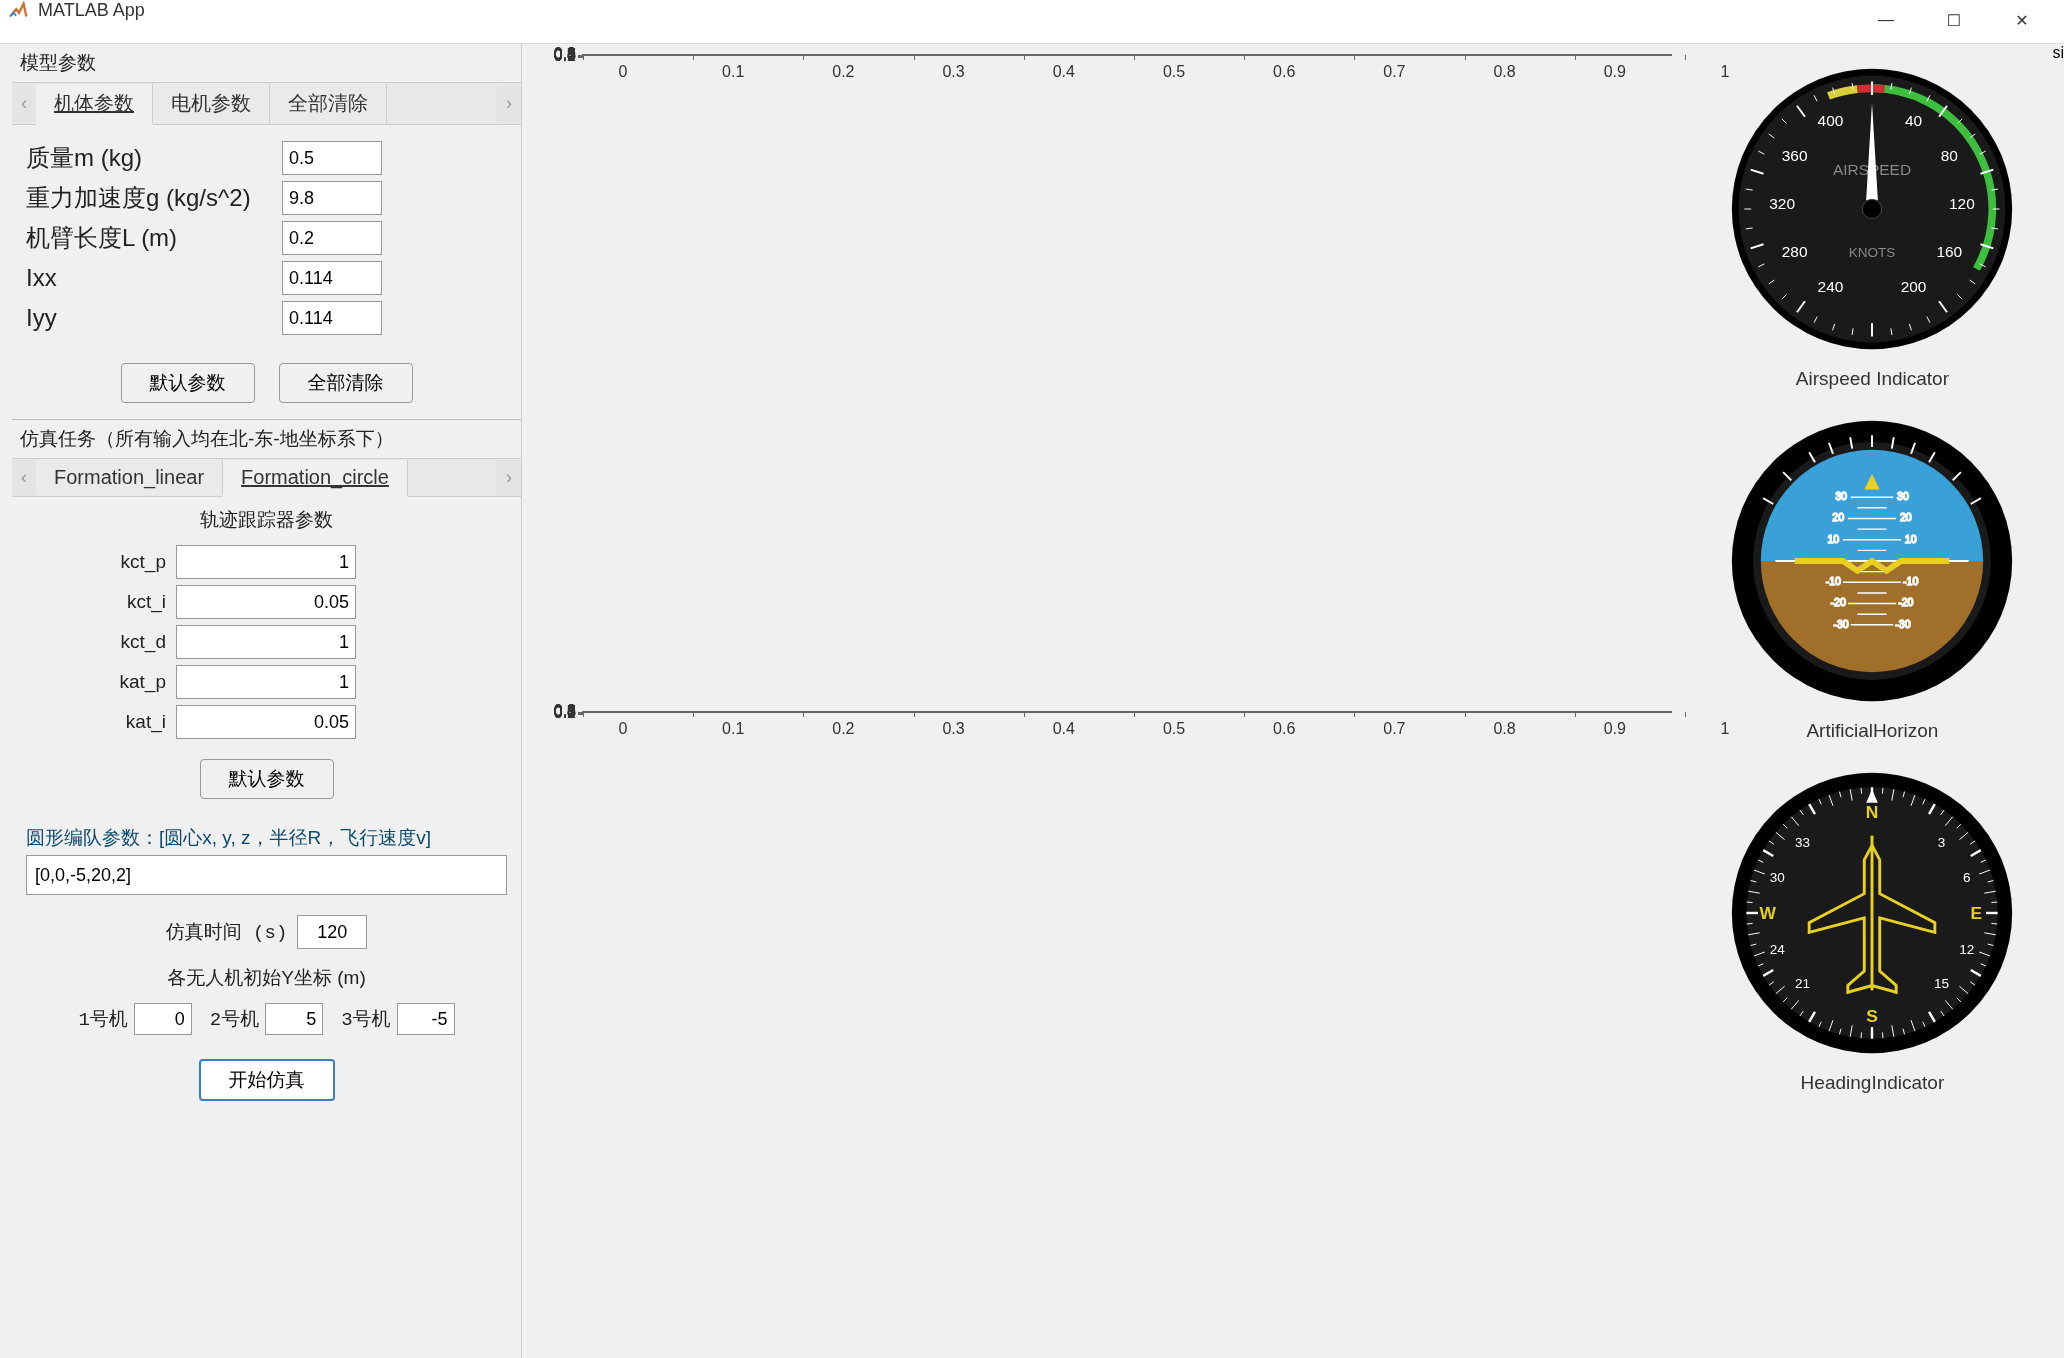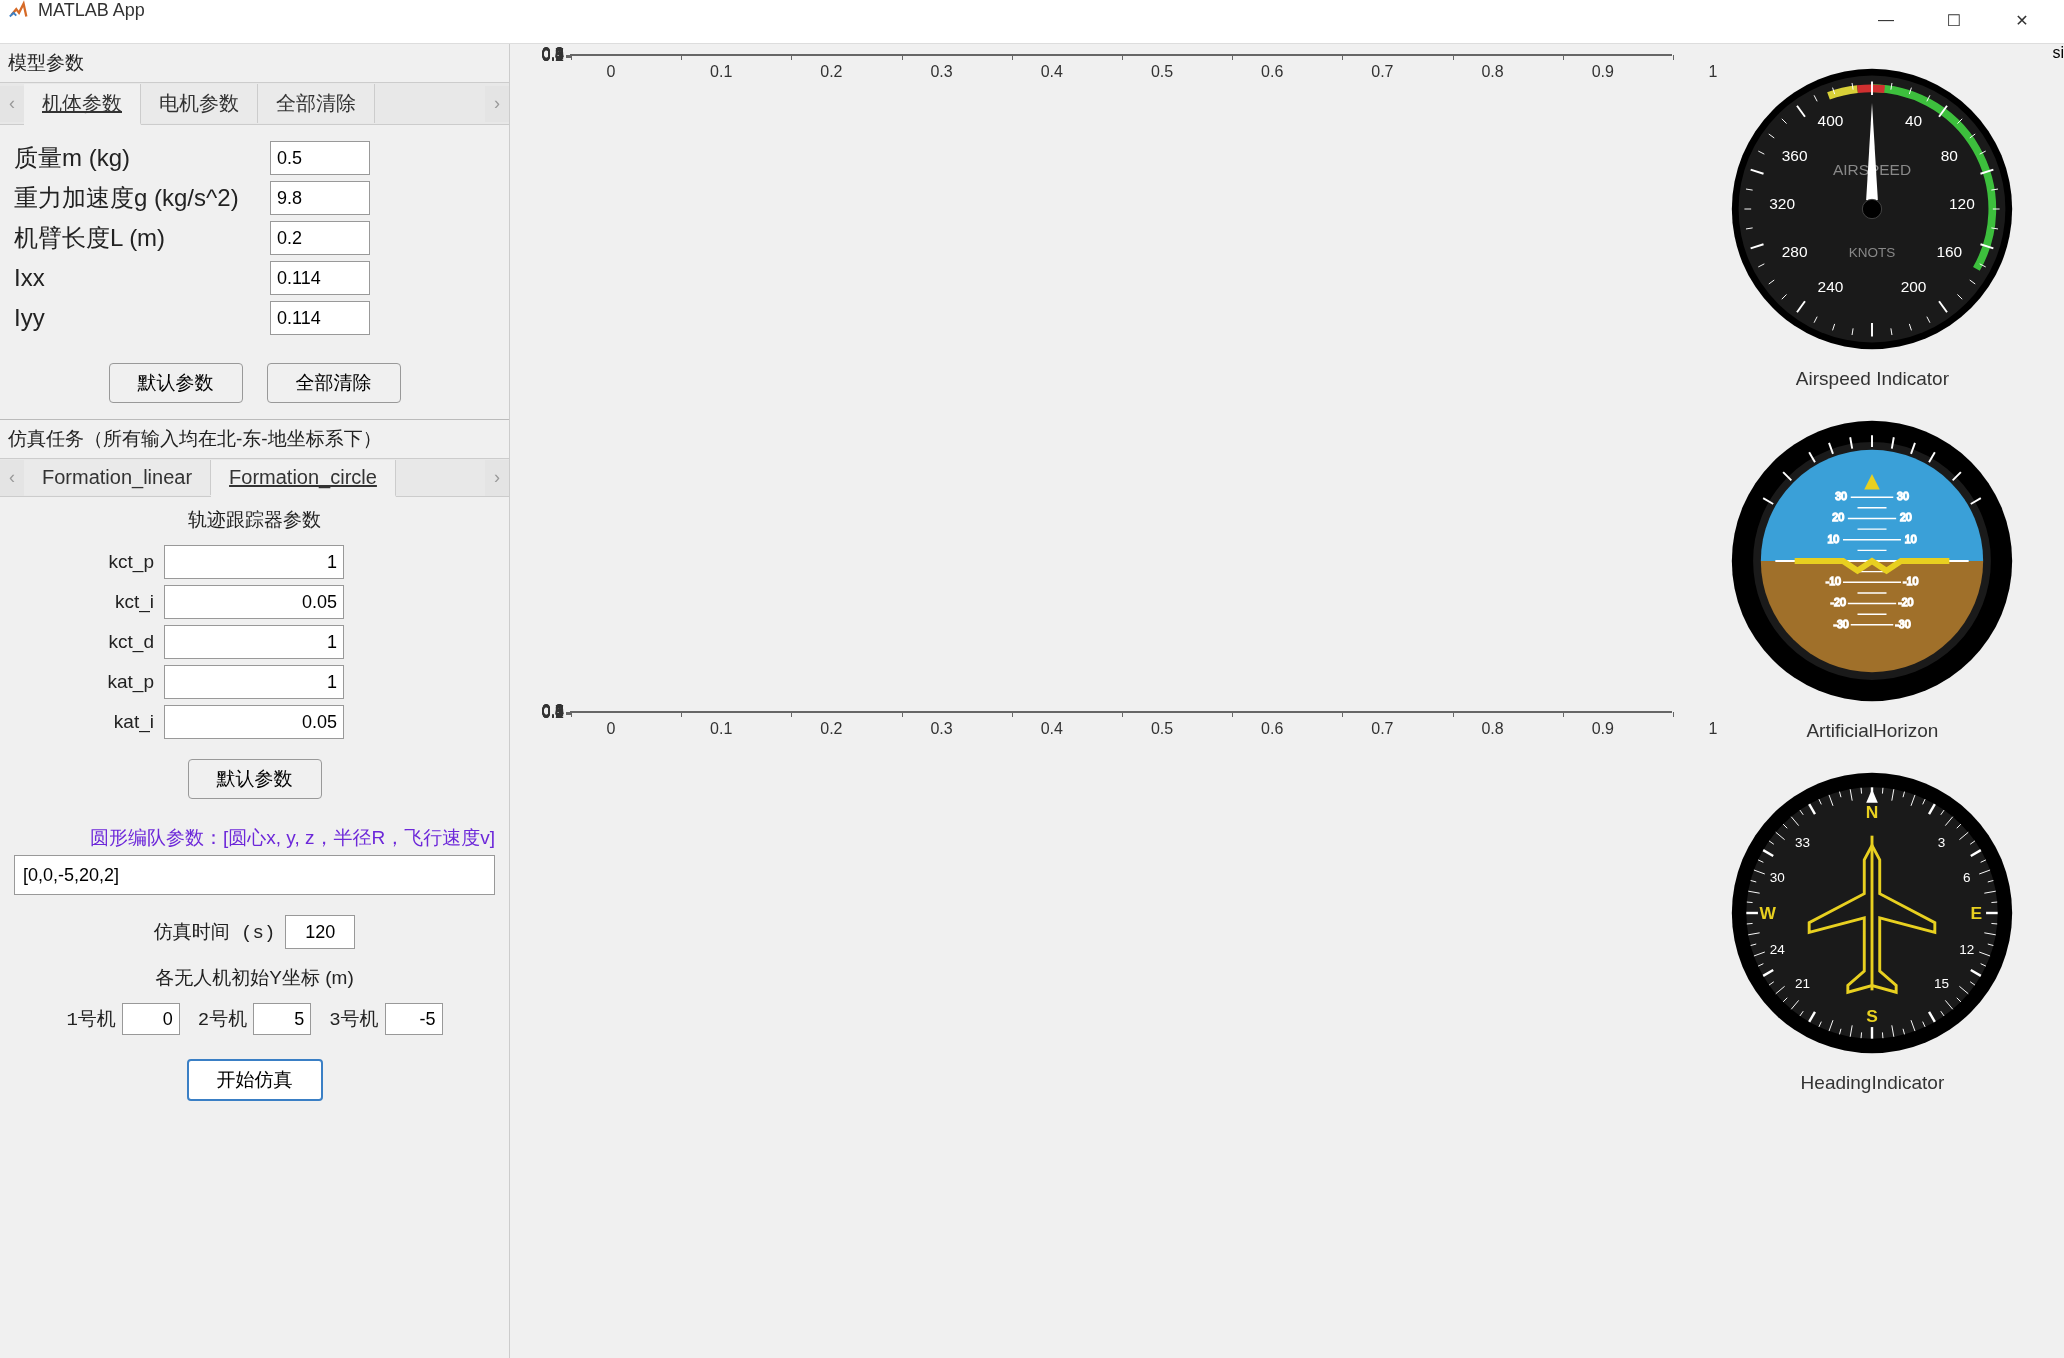--- a/index.html
+++ b/index.html
@@ -4,21 +4,21 @@
 <style>
 * { box-sizing: border-box; margin: 0; padding: 0; font-family: "Segoe UI", Arial, sans-serif; }
 body { background: #f0f0f0; width: 2064px; height: 1358px; overflow: hidden; }
 
 .titlebar { height: 44px; background: #fff; display: flex; align-items: flex-start; padding: 0 8px; border-bottom: 1px solid #ddd; }
 .titlebar-icon { width: 22px; height: 22px; margin-right: 8px; }
 .titlebar-title { font-size: 18px; color: #333; flex: 1; }
 .window-controls { display: flex; gap: 0; }
 .wc { width: 68px; height: 40px; display: flex; align-items: center; justify-content: center; font-size: 16px; color: #333; }
 
-.main { display: flex; height: calc(100% - 44px); }
+.main { display: flex; height: calc(100% - 44px); margin-left: 12px; }
 
 .sidebar { width: 510px; background: #f0f0f0; border-right: 1px solid #ccc; display: flex; flex-direction: column; }
 .panel-title { font-size: 19px; padding: 6px 8px; color: #222; }
 .tabrow { display: flex; align-items: center; background: #e8e8e8; border-top: 1px solid #ccc; border-bottom: 1px solid #ccc; }
 .tabscroll { width: 24px; height: 36px; display: flex; align-items: center; justify-content: center; color: #999; background: #e4e4e4; font-size: 18px; }
 .tab { padding: 6px 18px; font-size: 20px; border-right: 1px solid #ccc; background: #eaeaea; color: #333; }
 .tab.active { background: #f0f0f0; border-bottom: 2px solid #f0f0f0; position: relative; top: 1px; text-decoration: underline; }
 
 .form { padding: 10px 14px; }
 .form-row { display: flex; align-items: center; margin: 6px 0; }
@@ -31,21 +31,21 @@
 .btn { padding: 6px 28px; font-size: 19px; border: 1px solid #999; background: #f0f0f0; border-radius: 4px; }
 .btn.primary { border: 2px solid #3a7fc5; background: #fff; }
 
 .section-sep { border-top: 1px solid #bbb; }
 .subtitle { font-size: 19px; text-align: center; padding: 10px 0 6px; color: #222; }
 
 .form-row3 { display: flex; align-items: center; justify-content: center; gap: 6px; margin: 12px 0; }
 .lbl3 { font-size: 19px; color: #222; font-family: Liberation Mono, monospace; }
 .inp3 { width: 58px; height: 32px; border: 1px solid #999; background: #fff; font-size: 18px; text-align: right; padding: 0 6px; }
 
-.wide-label { font-size: 19px; color: #6d28d9; padding: 10px 14px 4px; text-align: right; }
+.wide-label { font-size: 19px; color: #0c4a6e; padding: 10px 14px 4px; text-align: left; }
 .wide-input { width: calc(100% - 28px); margin: 0 14px; height: 40px; border: 1px solid #999; background: #fff; font-size: 18px; padding: 0 8px; }
 
 .plot-area { flex: 1; background: #f0f0f0; padding: 10px 20px; display: flex; flex-direction: column; gap: 20px; }
 .plot { flex: 1; background: #fff; border: 1px solid #666; position: relative; margin-left: 40px; margin-bottom: 30px; }
 .plot-wrap { position: relative; flex: 1; }
 .ytick { position: absolute; left: 0; font-size: 16px; color: #333; transform: translateY(-50%); width: 34px; text-align: right; }
 .xtick { position: absolute; bottom: -26px; font-size: 16px; color: #333; transform: translateX(-50%); }
 .tick-mark-y { position: absolute; left: -5px; width: 5px; height: 1px; background: #666; }
 .tick-mark-x { position: absolute; bottom: -5px; width: 1px; height: 5px; background: #666; }
 

